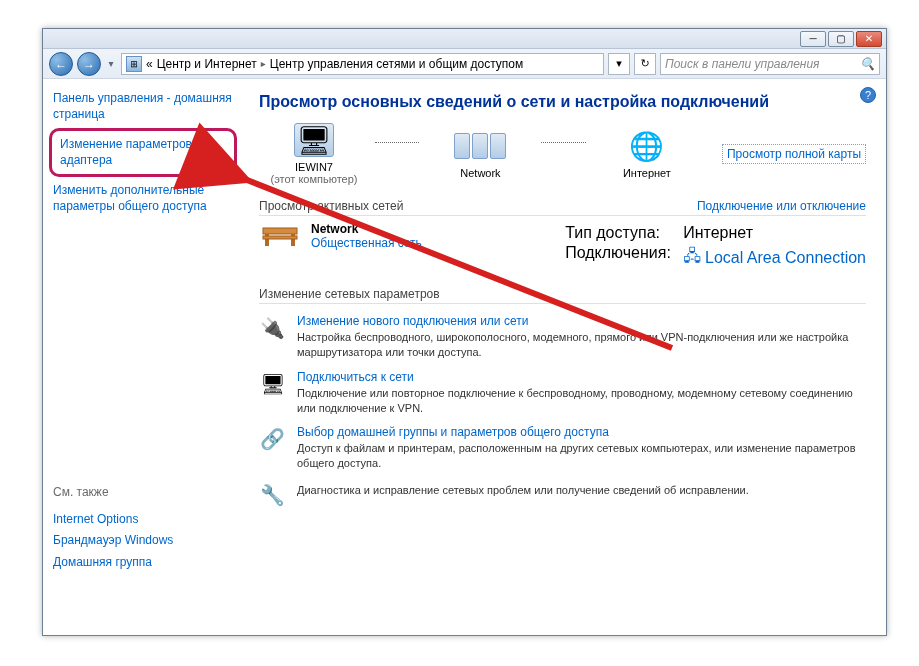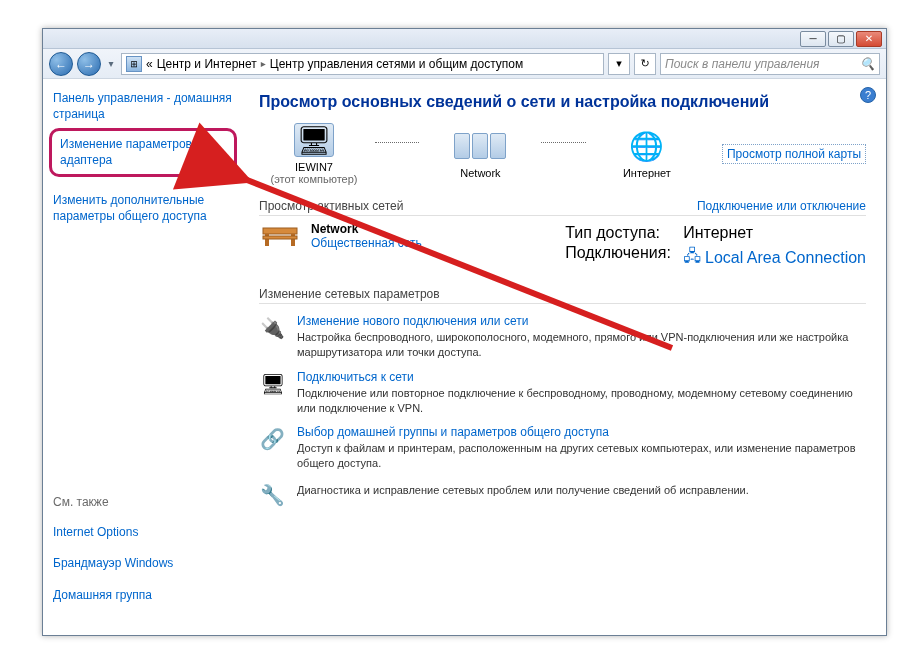--- a/index.html
+++ b/index.html
@@ -81,21 +81,21 @@
   .content {
     display:flex;
     height: calc(100% - 50px);
   }
   .sidebar {
     width: 200px;
     background: #fff;
     padding: 12px 10px;
     font-size: 12px;
   }
-  .sidebar .link { color:#0066cc; margin: 16px 0; cursor: default; line-height:1.3; }
+  .sidebar .link { color:#0066cc; margin: 6px 0; cursor: default; line-height:1.3; }
   .sidebar .hdr { color:#0066cc; margin-bottom:0; line-height:1.3; }
   .highlight-box {
     border: 3px solid #be185d;
     border-radius: 10px;
     padding: 6px 8px;
     margin: 6px -4px;
   }
   .highlight-box .link { margin:0; }
   .seealso { margin-top: 270px; }
   .seealso .lbl { color:#6a6a6a; margin-bottom:13px; }

